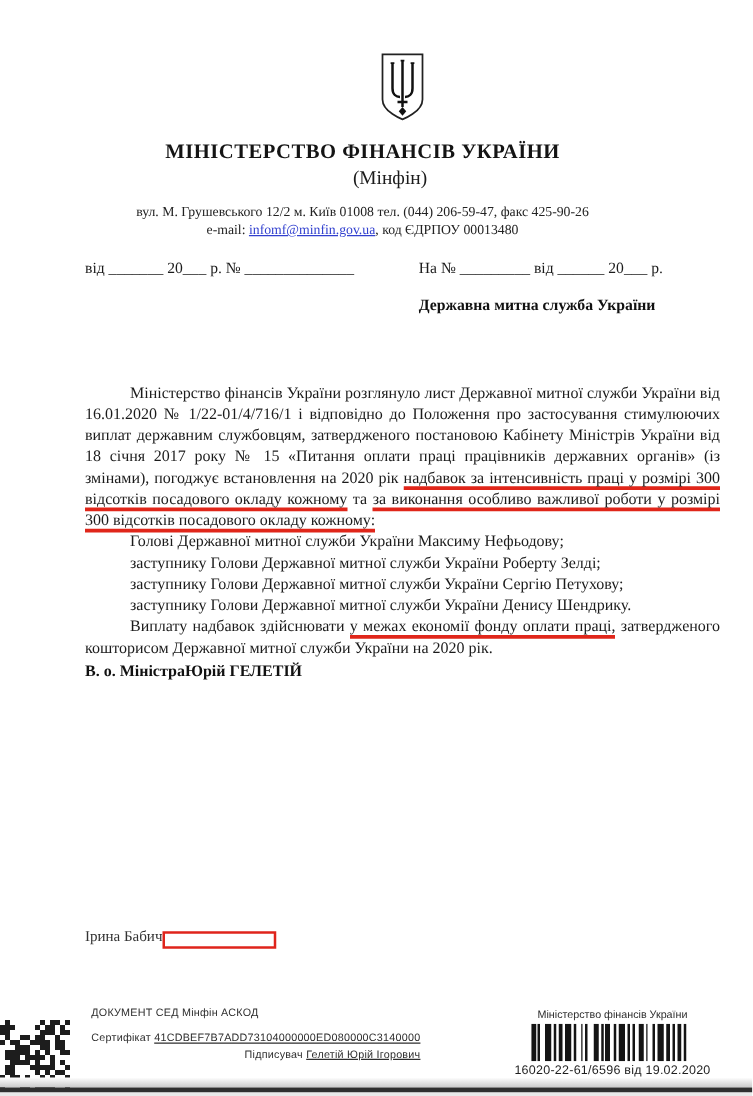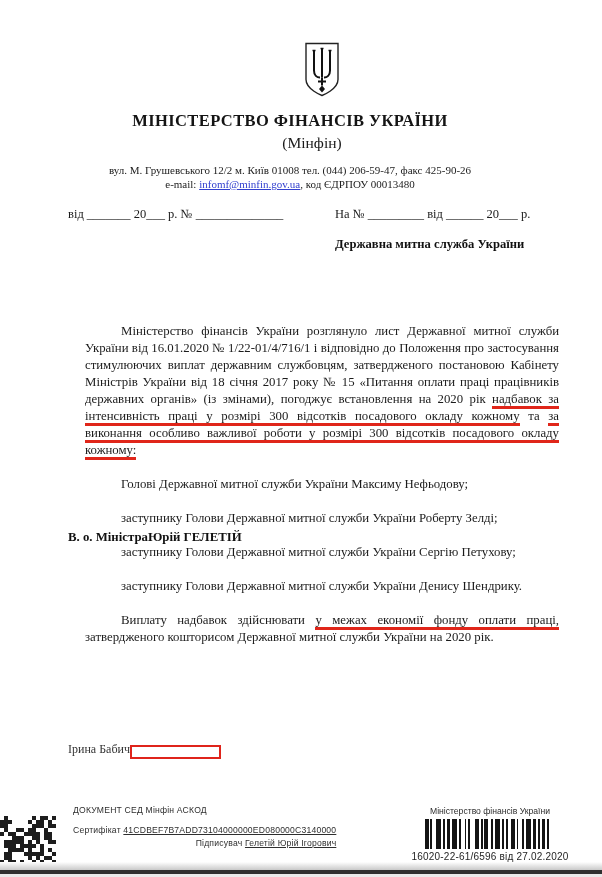--- a/index.html
+++ b/index.html
@@ -17,21 +17,21 @@
   .email-link { color:#3240cf; text-decoration:underline; cursor:pointer; }
 
   .refline  { position:absolute; top:207px; left:68px; width:508px; font-size:12.5px; height:16px; }
   .ref-left { position:absolute; left:0; top:0; }
   .ref-right{ position:absolute; left:267px; top:0; }
 
   .recipient{ position:absolute; top:237px; left:335px; font-weight:bold; font-size:12.6px; color:#111; }
   .subject  { position:absolute; top:262px; left:68px; font-size:12.6px; line-height:15px; }
 
   .body-text{ position:absolute; top:306px; left:68px; width:508px; font-size:12.8px; line-height:17px; }
-  .bp  { margin:17px; text-indent:36px; text-align:justify; }
+  .bp  { margin:0; text-indent:36px; text-align:justify; }
   .bp.nj { text-align:left; }
   .ru  { border-bottom:3px solid #e0261a; padding-bottom:0px; }
 
   .sig { position:absolute; top:530px; left:68px; width:508px; display:flex;
          font-weight:bold; font-size:12.8px; color:#111; }
 
   .executor { position:absolute; top:742px; left:68px; font-size:12px; color:#333; }
   .redbox   { position:absolute; top:745px; left:130px; width:91px; height:14px;
               border:2px solid #df241b; background:#fff; }
 
@@ -358,21 +358,21 @@
         <i class="sp" style="width: 1.8px;"></i>
         <i class="br" style="width: 3.6px;"></i>
         <i class="sp" style="width: 1.8px;"></i>
         <i class="br" style="width: 1.8px;"></i>
         <i class="sp" style="width: 1.8px;"></i>
         <i class="br" style="width: 3.6px;"></i>
         <i class="sp" style="width: 1.8px;"></i>
         <i class="br" style="width: 1.8px;"></i>
         <i class="sp" style="width: 3.6px;"></i>
       </div>
-    <div class="num">16020-22-61/6596 від 27.02.2020</div>
+    <div class="num">16020-22-61/6596 від 19.02.2020</div>
   </div>
   <div class="red-underline-footer"></div>
 
   <div class="bottom-shade"></div>
   <div class="bottom-line"></div>
   <div class="bottom-after"></div>
 
 </div>
 
 </body></html>

